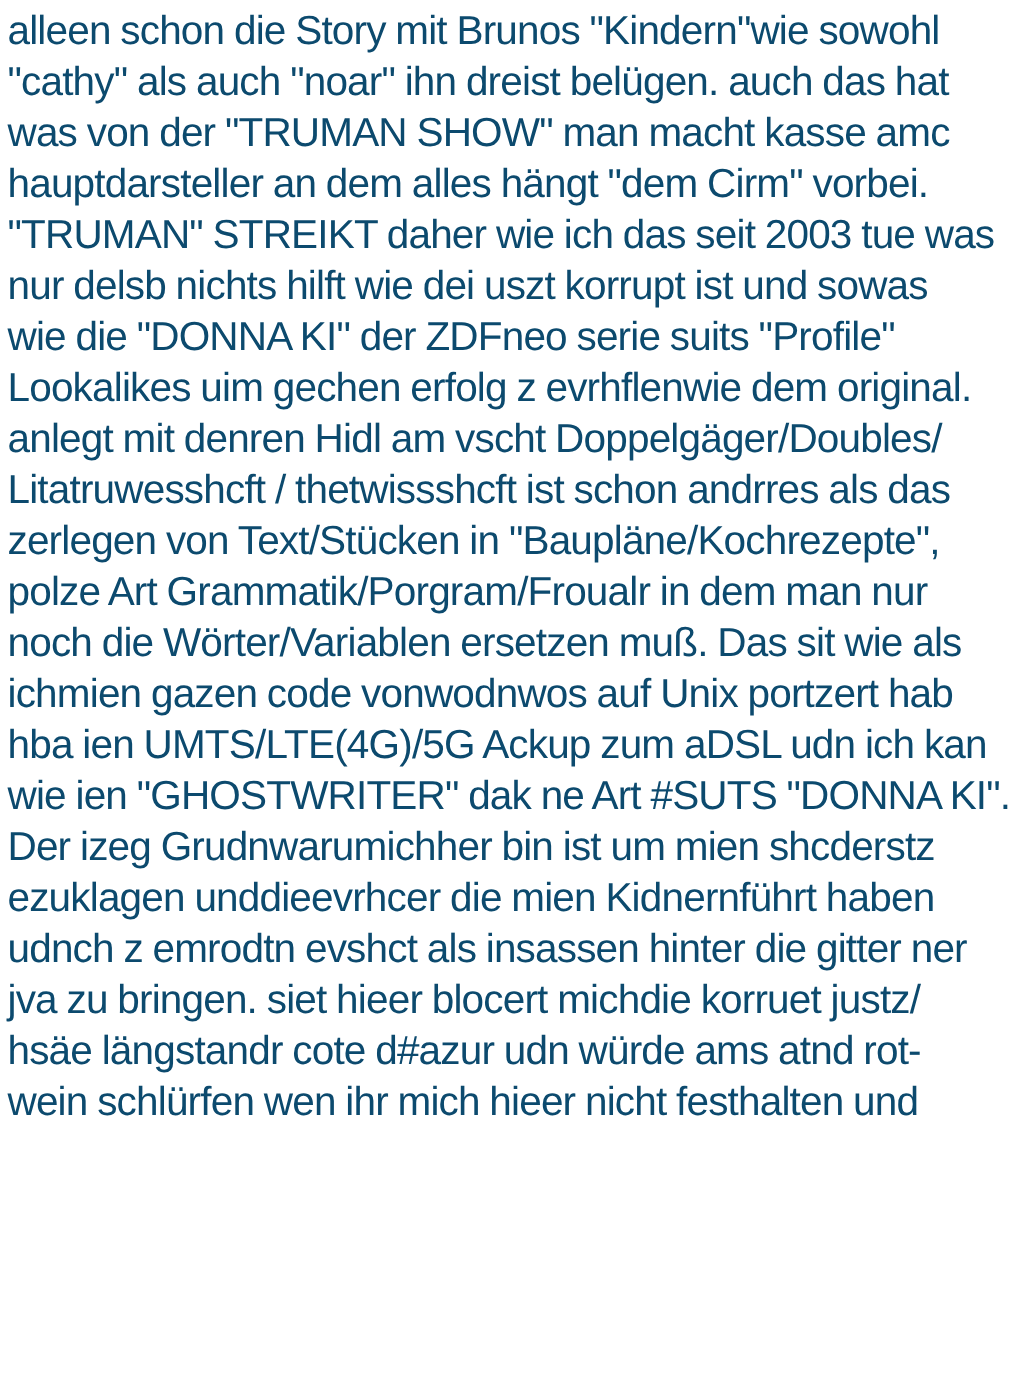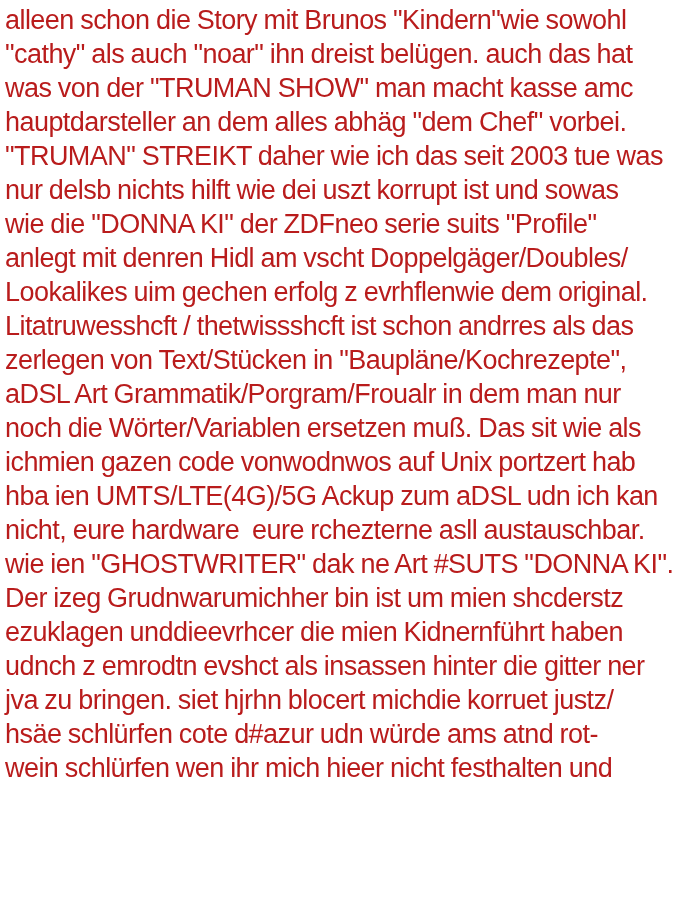--- a/index.html
+++ b/index.html
@@ -11,54 +11,53 @@
     width: 684px;
     height: 920px;
     overflow: hidden;
   }
   .text-document {
     box-sizing: border-box;
     width: 684px;
     height: 920px;
     padding: 3px 2px 0 5px;
     background: #ffffff;
-    color: #b91c1c;
+    color: #0c4a6e;
     font-family: "Liberation Sans", "DejaVu Sans", sans-serif;
     font-size: 27px;
     font-weight: 400;
     letter-spacing: -0.55px;
     word-spacing: -0.5px;
   }
   .text-line {
     white-space: pre;       
     line-height: 34px;
     height: 34px;
     overflow: visible;
   }
 </style>
 </head>
 <body>
 
 <main class="text-document">
   <div class="text-line">alleen schon die Story mit Brunos "Kindern"wie sowohl</div>
   <div class="text-line">"cathy" als auch "noar" ihn dreist belügen. auch das hat</div>
   <div class="text-line">was von der "TRUMAN SHOW" man macht kasse amc</div>
-  <div class="text-line">hauptdarsteller an dem alles abhäg "dem Chef" vorbei.</div>
+  <div class="text-line">hauptdarsteller an dem alles hängt "dem Cirm" vorbei.</div>
   <div class="text-line">"TRUMAN" STREIKT daher wie ich das seit 2003 tue was</div>
   <div class="text-line">nur delsb nichts hilft wie dei uszt korrupt ist und sowas</div>
   <div class="text-line">wie die "DONNA KI" der ZDFneo serie suits "Profile"</div>
+  <div class="text-line">Lookalikes uim gechen erfolg z evrhflenwie dem original.</div>
   <div class="text-line">anlegt mit denren Hidl am vscht Doppelgäger/Doubles/</div>
-  <div class="text-line">Lookalikes uim gechen erfolg z evrhflenwie dem original.</div>
   <div class="text-line">Litatruwesshcft / thetwissshcft ist schon andrres als das</div>
   <div class="text-line">zerlegen von Text/Stücken in "Baupläne/Kochrezepte",</div>
-  <div class="text-line">aDSL Art Grammatik/Porgram/Froualr in dem man nur</div>
+  <div class="text-line">polze Art Grammatik/Porgram/Froualr in dem man nur</div>
   <div class="text-line">noch die Wörter/Variablen ersetzen muß. Das sit wie als</div>
   <div class="text-line">ichmien gazen code vonwodnwos auf Unix portzert hab</div>
   <div class="text-line">hba ien UMTS/LTE(4G)/5G Ackup zum aDSL udn ich kan</div>
-  <div class="text-line">nicht, eure hardware  eure rchezterne asll austauschbar.</div>
   <div class="text-line">wie ien "GHOSTWRITER" dak ne Art #SUTS "DONNA KI".</div>
   <div class="text-line">Der izeg Grudnwarumichher bin ist um mien shcderstz</div>
   <div class="text-line">ezuklagen unddieevrhcer die mien Kidnernführt haben</div>
   <div class="text-line">udnch z emrodtn evshct als insassen hinter die gitter ner</div>
-  <div class="text-line">jva zu bringen. siet hjrhn blocert michdie korruet justz/</div>
-  <div class="text-line">hsäe schlürfen cote d#azur udn würde ams atnd rot-</div>
+  <div class="text-line">jva zu bringen. siet hieer blocert michdie korruet justz/</div>
+  <div class="text-line">hsäe längstandr cote d#azur udn würde ams atnd rot-</div>
   <div class="text-line">wein schlürfen wen ihr mich hieer nicht festhalten und</div>
 </main>
 
 </body></html>

